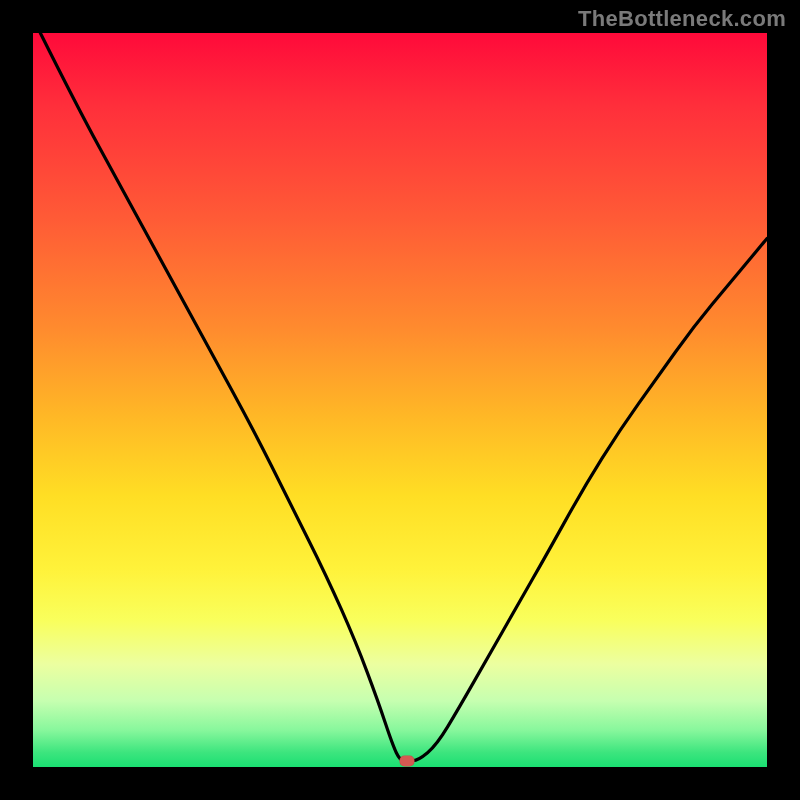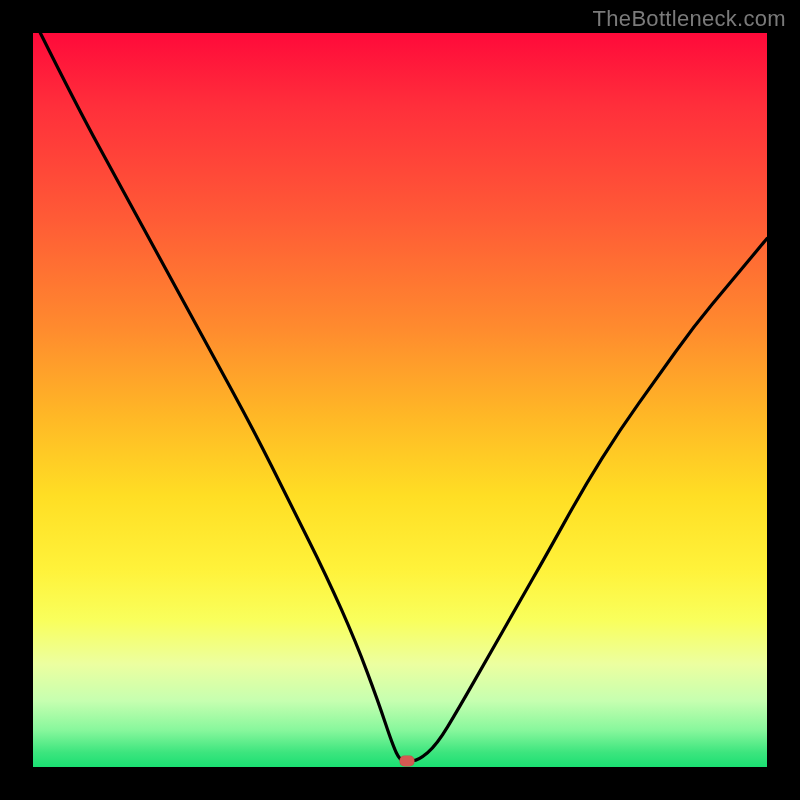--- a/index.html
+++ b/index.html
@@ -16,21 +16,21 @@
     width: 800px;
     height: 800px;
     background: #000;
   }
   .watermark {
     position: absolute;
     top: 6px;
     right: 14px;
     color: #7a7a7a;
     font-size: 22px;
-    font-weight: 400;
+    font-weight: 700;
     letter-spacing: 0.3px;
     z-index: 10;
     user-select: none;
   }
   .plot-area {
     position: absolute;
     left: 33px;
     top: 33px;
     width: 734px;
     height: 734px;

